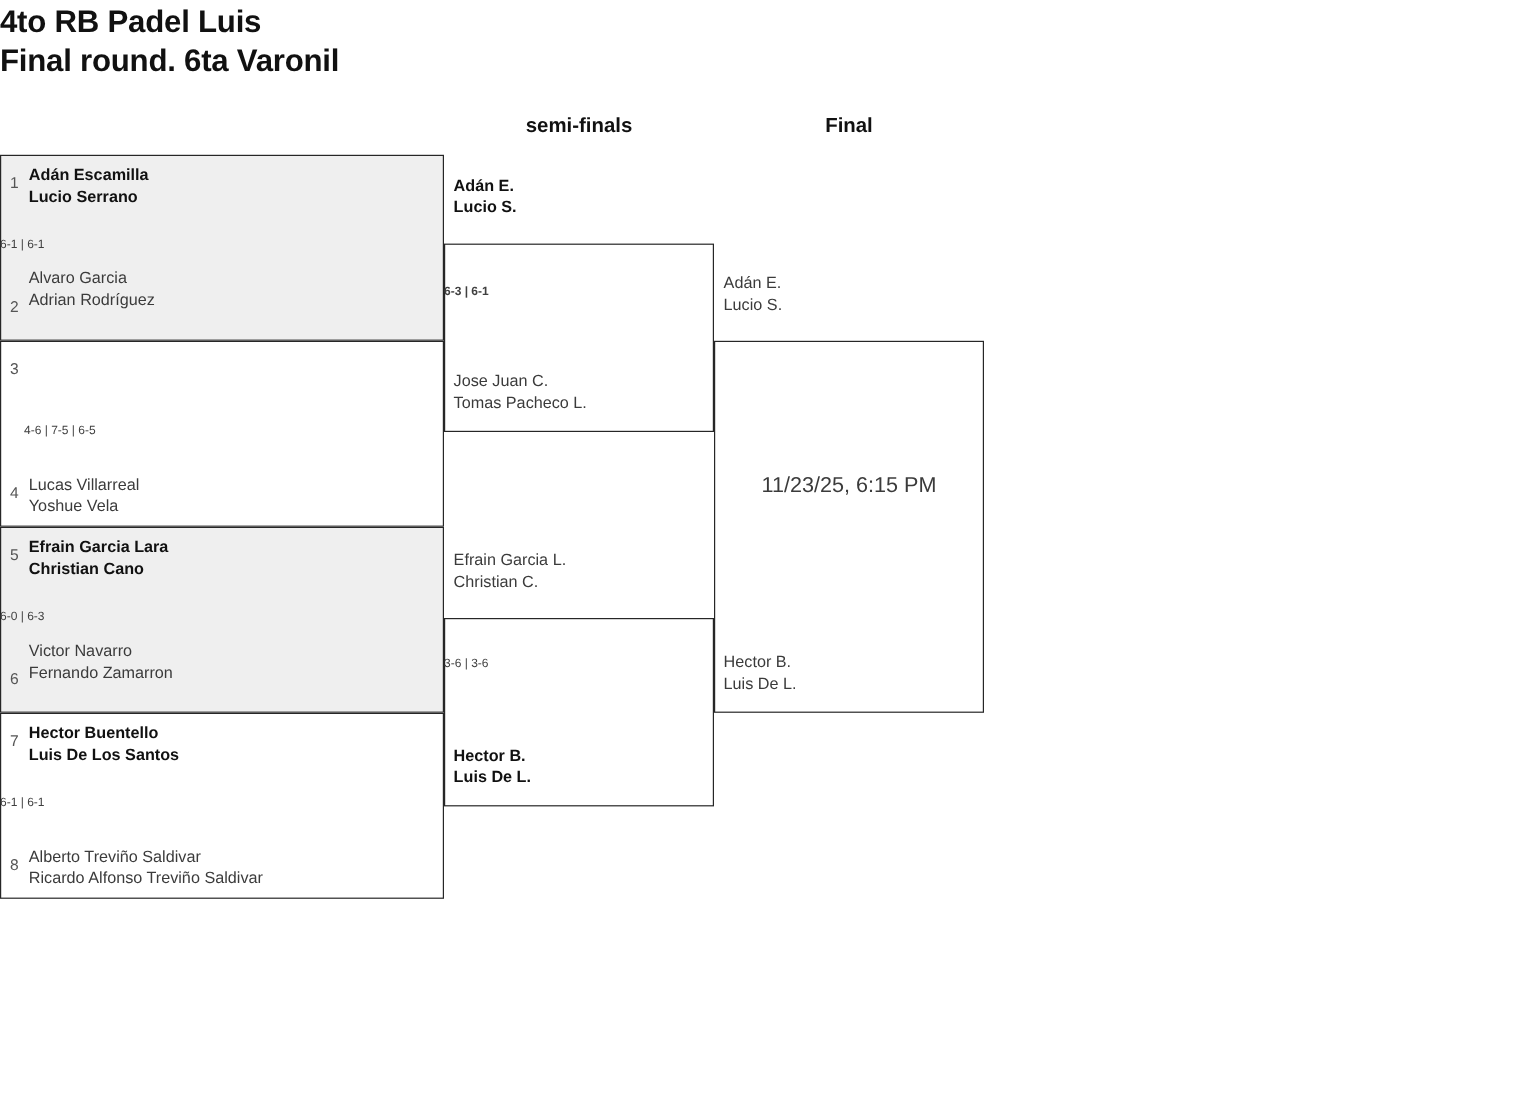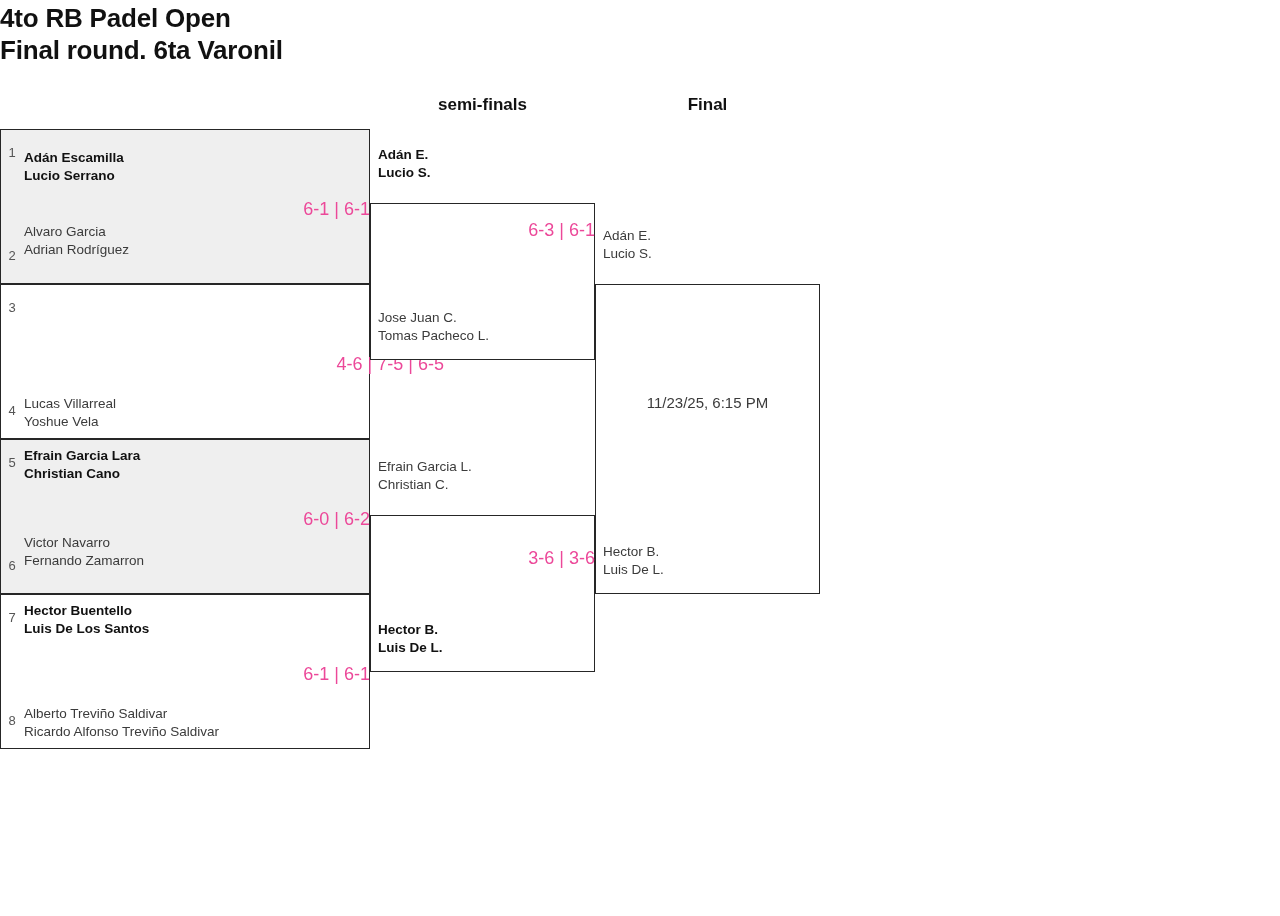--- a/index.html
+++ b/index.html
@@ -48,73 +48,73 @@
   .team {
     position: absolute;
     font-size: 13.5px; line-height: 18px; color: #3b3b3b;
     white-space: nowrap;
   }
   .team.win { color: #111; font-weight: bold; }
   .team .ln { display: block; }
 
   .score {
     position: absolute;
-    font-size: 18px; color: #ec4899; text-align: right;
+    font-size: 10px; color: #404040; text-align: left;
     white-space: nowrap;
   }
   .schedule {
     position: absolute;
-    font-size: 15px; color: #3b3b3b; text-align: center;
+    font-size: 18px; color: #3b3b3b; text-align: center;
     white-space: nowrap;
   }
 </style>
 </head>
 <body>
 
 <div id="root">
 
-  <div class="page-title"><span>4to RB Padel Open</span><br><span>Final round. 6ta Varonil</span></div>
+  <div class="page-title"><span>4to RB Padel Luis</span><br><span>Final round. 6ta Varonil</span></div>
 
 
   <div class="round-head" id="rh-1">semi-finals</div>
   <div class="round-head" id="rh-2">Final</div>
 
   <div id="bracket">
       <div class="match-box shaded" style="left: 0px; top: 129px; width: 370px; height: 155px;"></div>
       <div class="seed" style="top: 145px;">1</div>
       <div class="seed" style="top: 248px;">2</div>
-      <div class="team win" style="left: 24px; top: 149px;">
+      <div class="team win" style="left: 24px; top: 137px;">
         <span class="ln">Adán Escamilla</span>
         <span class="ln">Lucio Serrano</span>
       </div>
       <div class="team" style="left: 24px; top: 223px;">
         <span class="ln">Alvaro Garcia</span>
         <span class="ln">Adrian Rodríguez</span>
       </div>
       <div class="score" style="left: 0px; width: 370px; top: 199px;">6-1 | 6-1</div>
       <div class="match-box" style="left: 0px; top: 284px; width: 370px; height: 155px;"></div>
       <div class="seed" style="top: 300px;">3</div>
       <div class="seed" style="top: 403px;">4</div>
       <div class="team" style="left: 24px; top: 395px;">
         <span class="ln">Lucas Villarreal</span>
         <span class="ln">Yoshue Vela</span>
       </div>
-      <div class="score" style="left: 0px; width: 444px; top: 354px;">4-6 | 7-5 | 6-5</div>
+      <div class="score" style="left: 0px; width: 444px; top: 354px; padding-left: 20px;">4-6 | 7-5 | 6-5</div>
       <div class="match-box shaded" style="left: 0px; top: 439px; width: 370px; height: 155px;"></div>
       <div class="seed" style="top: 455px;">5</div>
       <div class="seed" style="top: 558px;">6</div>
       <div class="team win" style="left: 24px; top: 447px;">
         <span class="ln">Efrain Garcia Lara</span>
         <span class="ln">Christian Cano</span>
       </div>
       <div class="team" style="left: 24px; top: 534px;">
         <span class="ln">Victor Navarro</span>
         <span class="ln">Fernando Zamarron</span>
       </div>
-      <div class="score" style="left: 0px; width: 370px; top: 509px;">6-0 | 6-2</div>
+      <div class="score" style="left: 0px; width: 370px; top: 509px;">6-0 | 6-3</div>
       <div class="match-box" style="left: 0px; top: 594px; width: 370px; height: 155px;"></div>
       <div class="seed" style="top: 610px;">7</div>
       <div class="seed" style="top: 713px;">8</div>
       <div class="team win" style="left: 24px; top: 602px;">
         <span class="ln">Hector Buentello</span>
         <span class="ln">Luis De Los Santos</span>
       </div>
       <div class="team" style="left: 24px; top: 705px;">
         <span class="ln">Alberto Treviño Saldivar</span>
         <span class="ln">Ricardo Alfonso Treviño Saldivar</span>
@@ -122,21 +122,21 @@
       <div class="score" style="left: 0px; width: 370px; top: 664px;">6-1 | 6-1</div>
       <div class="match-box" style="left: 370px; top: 203px; width: 225px; height: 157px;"></div>
       <div class="team win" style="left: 378px; top: 146px;">
         <span class="ln">Adán E.</span>
         <span class="ln">Lucio S.</span>
       </div>
       <div class="team" style="left: 378px; top: 309px;">
         <span class="ln">Jose Juan C.</span>
         <span class="ln">Tomas Pacheco L.</span>
       </div>
-      <div class="score" style="left: 370px; width: 225px; top: 220px;">6-3 | 6-1</div>
+      <div class="score" style="left: 370px; width: 225px; top: 238px; font-weight: bold;">6-3 | 6-1</div>
       <div class="match-box" style="left: 370px; top: 515px; width: 225px; height: 157px;"></div>
       <div class="team" style="left: 378px; top: 458px;">
         <span class="ln">Efrain Garcia L.</span>
         <span class="ln">Christian C.</span>
       </div>
       <div class="team win" style="left: 378px; top: 621px;">
         <span class="ln">Hector B.</span>
         <span class="ln">Luis De L.</span>
       </div>
       <div class="score" style="left: 370px; width: 225px; top: 548px;">3-6 | 3-6</div>

